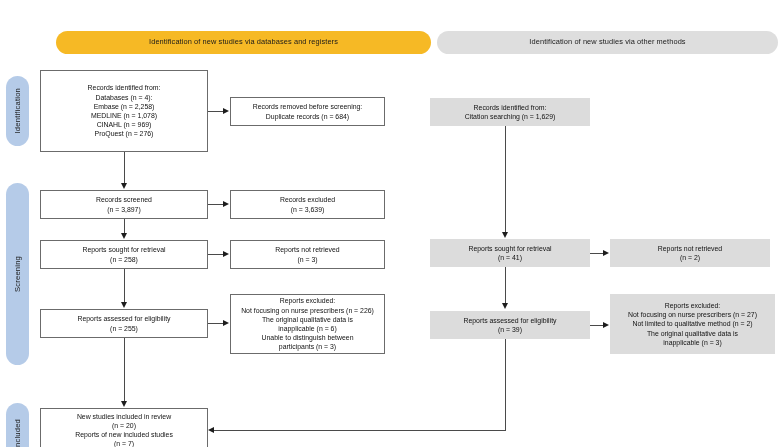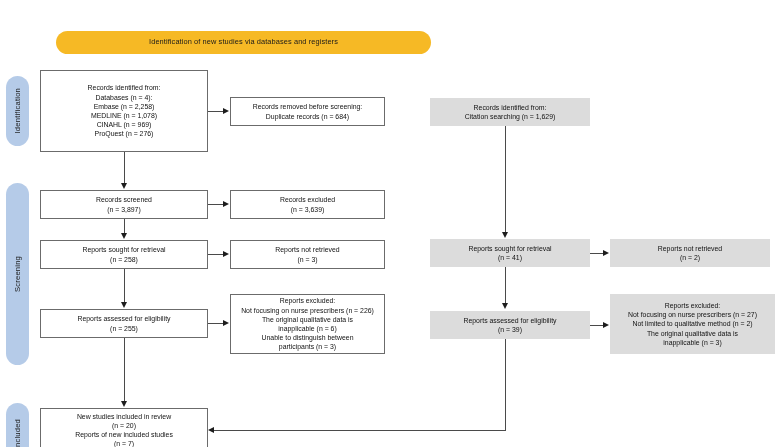--- a/index.html
+++ b/index.html
@@ -144,20 +144,23 @@
 </style>
 </head>
 <body>
 
 <div id="prisma-root">
 
   <div class="col-header db">
     <span>Identification of new studies via databases and registers</span>
   </div>
 
+  <div class="col-header other">
+    <span>Identification of new studies via other methods</span>
+  </div>
 
   <div class="stage-pill identification">
     <span>Identification</span>
   </div>
 
   <div class="stage-pill screening">
     <span>Screening</span>
   </div>
 
   <div class="stage-pill included">

